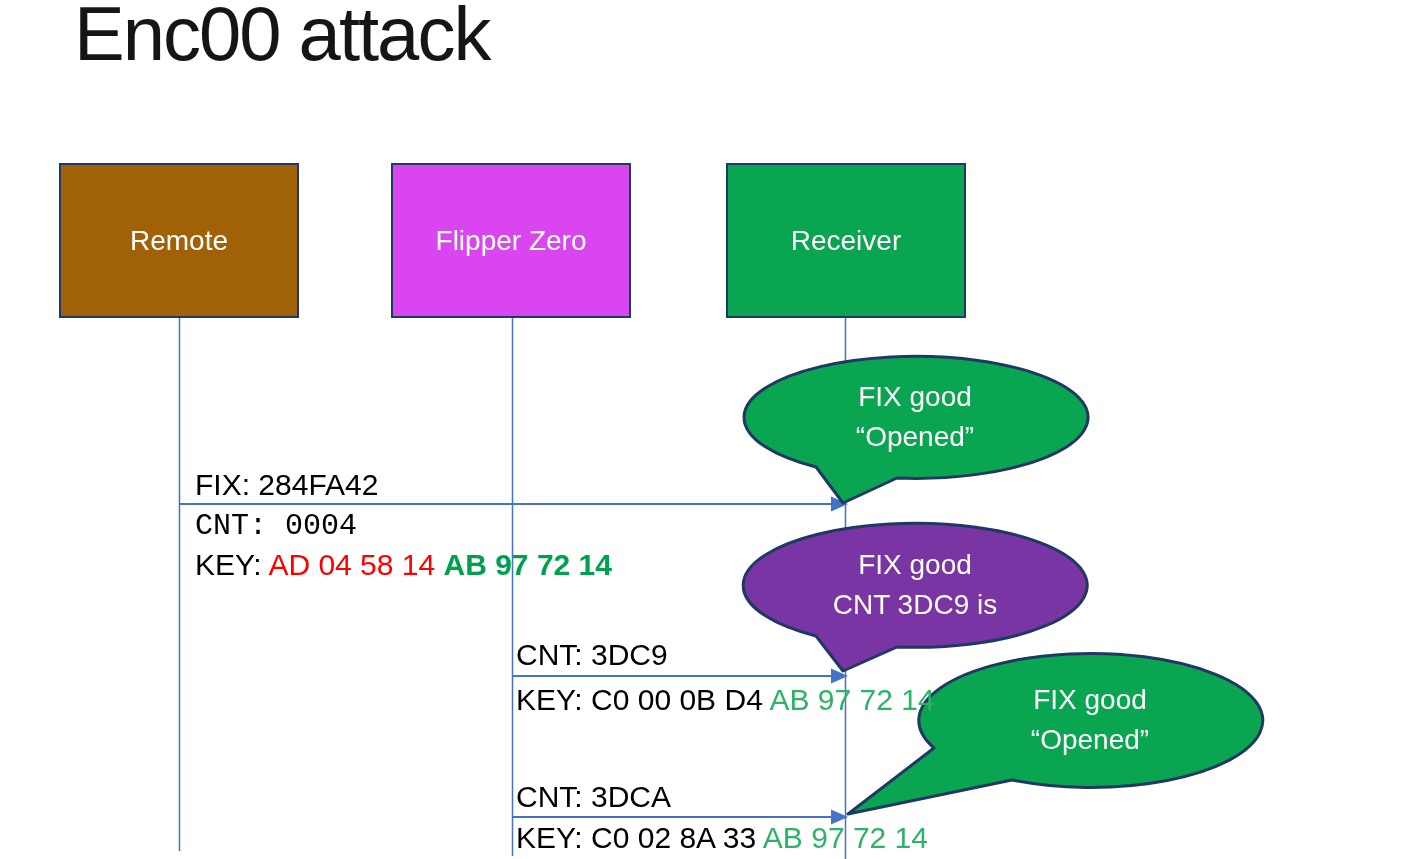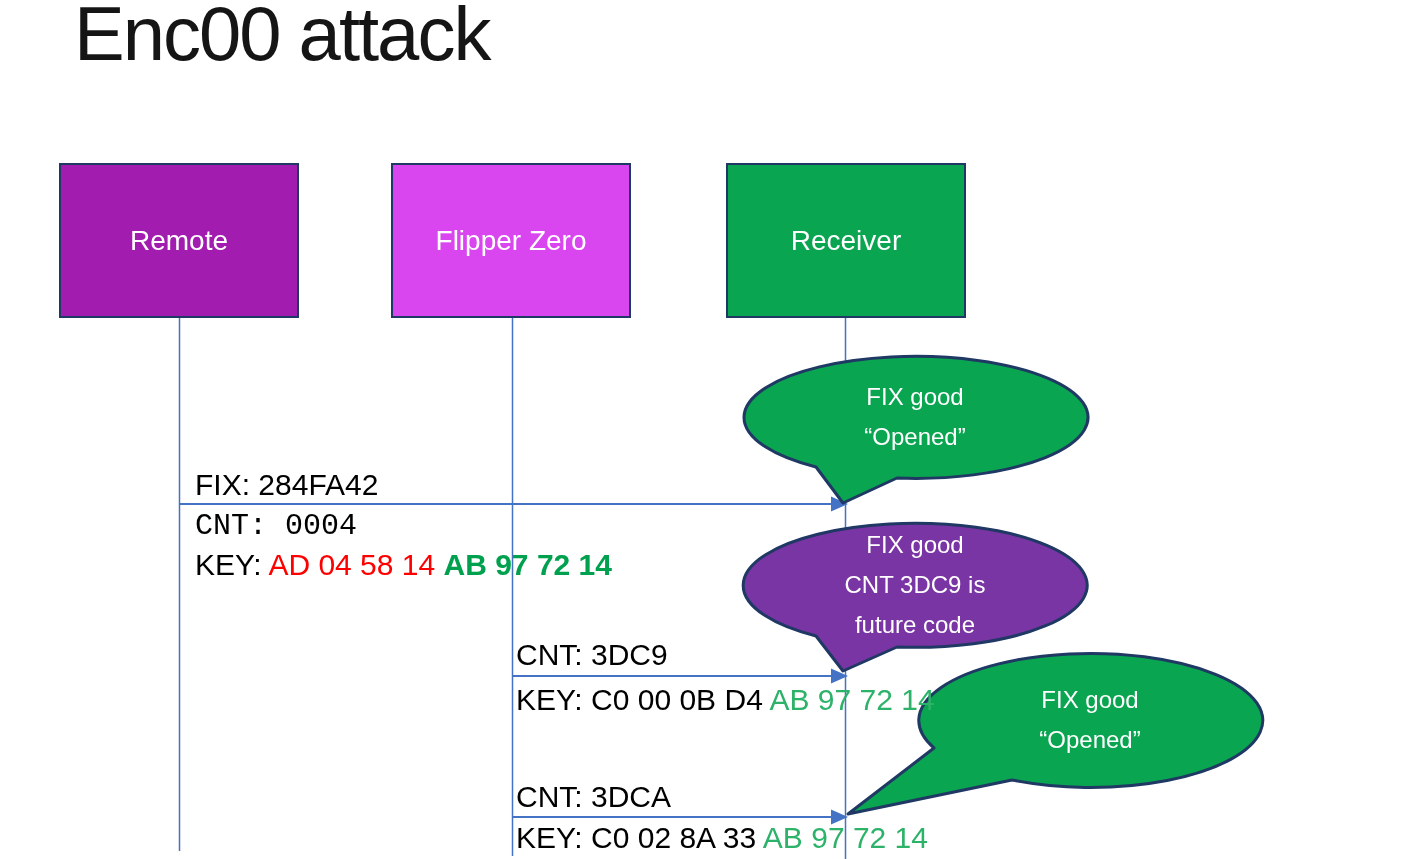--- a/index.html
+++ b/index.html
@@ -11,35 +11,35 @@
     position:absolute;left:74px;top:-10px;
     font-size:76px;font-weight:300;letter-spacing:-2px;
     color:#151515;line-height:1.15;white-space:nowrap;
   }
   .actor{
     position:absolute;top:163px;height:155px;width:240px;
     box-sizing:border-box;border:2.5px solid #1F3864;
     display:flex;align-items:center;justify-content:center;
     color:#ffffff;font-size:28px;
   }
-  .actor-remote{left:59px;background:#a21caf;}
+  .actor-remote{left:59px;background:#a16207;}
   .actor-flipper{left:391px;background:#d946ef;}
   .actor-receiver{left:726px;background:#0AA550;}
   svg.diagram{position:absolute;left:0;top:0;}
   .msg{
     position:absolute;font-size:30px;color:#000000;
     white-space:nowrap;line-height:1;
   }
   .seg-red{color:#FF0000;margin-top:16px;}
   .seg-green-bold{color:#00A14E;font-weight:700;}
   .seg-green{color:#2DB269;}
   .callout-text{
     position:absolute;display:flex;flex-direction:column;
     align-items:center;justify-content:center;text-align:center;
-    color:#ffffff;font-size:24px;line-height:40px;white-space:nowrap;
+    color:#ffffff;font-size:28px;line-height:40px;white-space:nowrap;
   }
   .callout-text-1{left:743px;top:356px;width:344px;height:122px;}
   .callout-text-2{left:743px;top:523px;width:344px;height:124px;}
   .callout-text-3{left:918px;top:653px;width:344px;height:134px;}
 </style>
 </head>
 <body>
 
 <div class="title">Enc00 attack</div>
 
@@ -77,21 +77,20 @@
   <path d="M 848 814 L 934 748 A 172 67 0 1 1 1012 780 Z" stroke="#1F3864" stroke-width="3" stroke-linejoin="round" fill="#0AA550"></path>
 </svg>
 
 <div class="callout-text callout-text-1">
   <span>FIX good</span>
   <span>“Opened”</span>
 </div>
 <div class="callout-text callout-text-2">
   <span>FIX good</span>
   <span>CNT 3DC9 is</span>
-  <span>future code</span>
 </div>
 <div class="callout-text callout-text-3">
   <span>FIX good</span>
   <span>“Opened”</span>
 </div>
 
 <div class="msg" style="left:195px;top:470px;">FIX: 284FA42</div>
 <div class="msg" style="left:195px;top:511px;font-family:Liberation Mono, monospace;">CNT: 0004</div>
 <div class="msg" style="left:195px;top:550px;">
   <span>KEY: </span><span class="seg-red">AD 04 58 14 </span><span class="seg-green-bold">AB 97 72 14</span>

